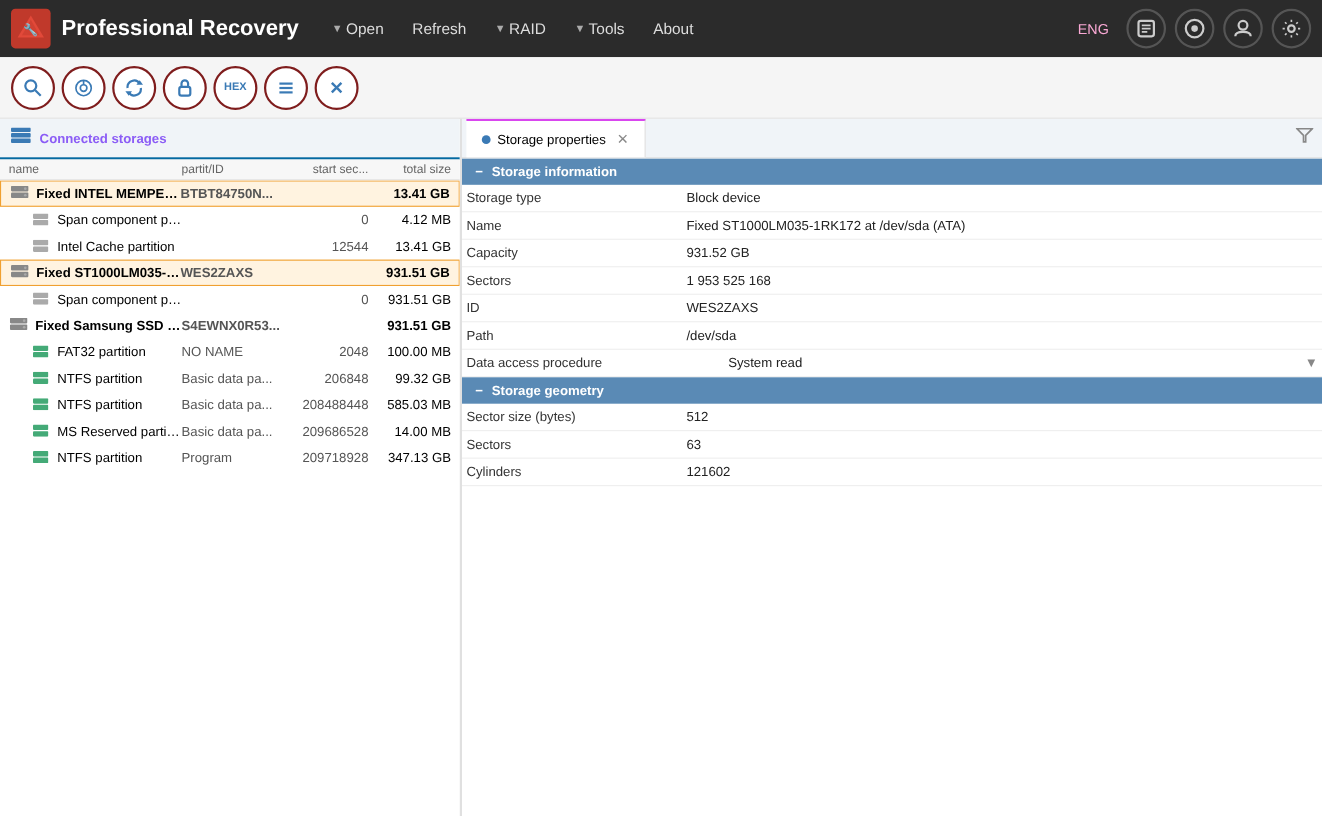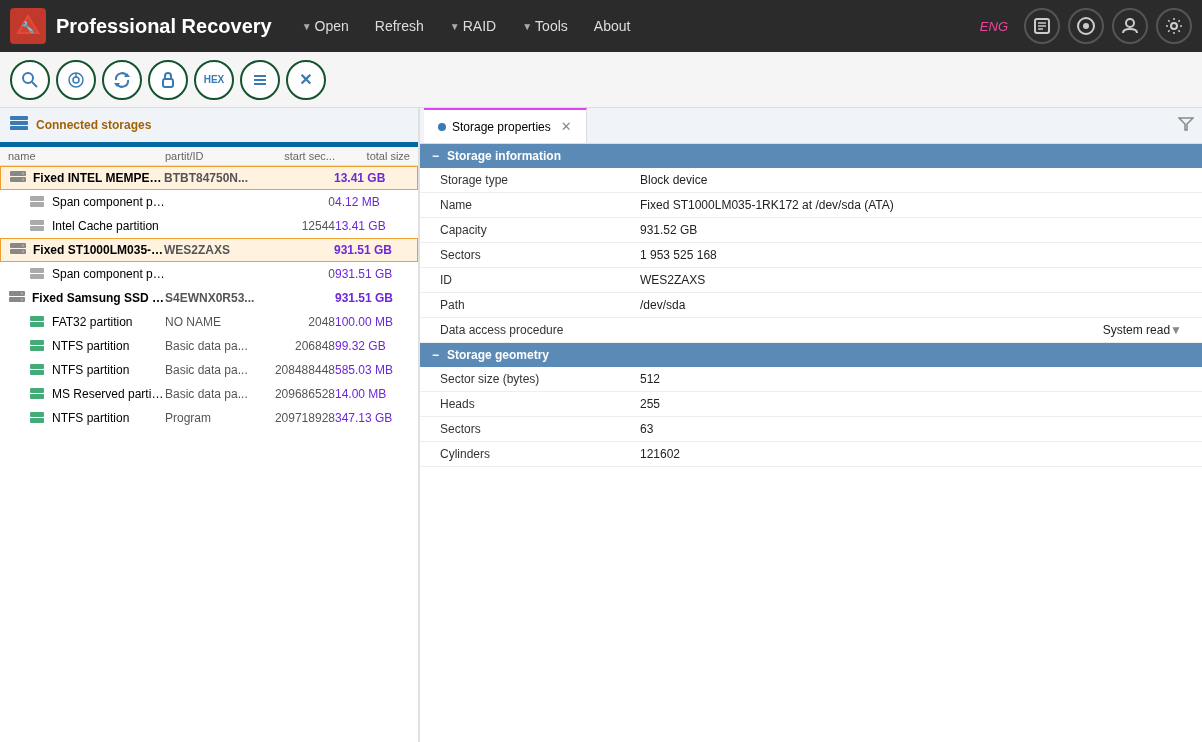--- a/index.html
+++ b/index.html
@@ -15,51 +15,51 @@
       display: flex; align-items: center; justify-content: center; font-size: 18px; flex-shrink: 0;
     }
     .app-title { font-size: 20px; font-weight: 600; color: #fff; margin-right: 8px; white-space: nowrap; }
     .menu-items { display: flex; align-items: center; gap: 2px; flex: 1; }
     .menu-item {
       padding: 6px 12px; color: #ddd; cursor: pointer; border-radius: 3px;
       display: flex; align-items: center; gap: 3px; font-size: 14px; white-space: nowrap;
     }
     .menu-arrow { font-size: 10px; color: #aaa; }
     .titlebar-right { display: flex; align-items: center; gap: 8px; margin-left: auto; }
-    .lang-btn { color: #ec4899; font-size: 13px; padding: 4px 8px; font-style: italic; }
+    .lang-btn { color: #f9a8d4; font-size: 13px; padding: 4px 8px; }
     .titlebar-icon-btn {
       width: 36px; height: 36px; border-radius: 50%; border: 2px solid #555;
       display: flex; align-items: center; justify-content: center; cursor: pointer;
       color: #ccc; font-size: 16px; background: transparent;
     }
 
     
     .toolbar {
       display: flex; align-items: center; background: #f5f5f5; border-bottom: 1px solid #ddd;
       padding: 6px 10px; gap: 6px; height: 56px;
     }
     .tool-btn {
-      width: 40px; height: 40px; border-radius: 50%; border: 2px solid #14532d;
+      width: 40px; height: 40px; border-radius: 50%; border: 2px solid #7f1d1d;
       display: flex; align-items: center; justify-content: center; cursor: pointer;
       color: #3a7ab5; font-size: 16px; background: #fff;
     }
 
     
     .main-area {
       display: flex; height: calc(742px - 52px - 56px);
     }
 
     
     .left-panel {
       width: 420px; min-width: 420px; background: #fff; border-right: 2px solid #e0e0e0;
       display: flex; flex-direction: column; overflow: hidden;
     }
     .left-panel-header {
       display: flex; align-items: center; gap: 8px; padding: 8px 10px;
-      background: #f0f4f8; border-bottom: 5px solid #0369a1; font-weight: 600; color: #a16207;
+      background: #f0f4f8; border-bottom: 2px solid #0369a1; font-weight: 600; color: #8b5cf6;
     }
     .header-icon { font-size: 16px; color: #3a7ab5; }
     .col-headers {
       display: flex; align-items: center; padding: 3px 8px;
       background: #f7f7f7; border-bottom: 1px solid #e0e0e0; font-size: 11px; color: #666;
     }
     .col-name { flex: 1; }
     .col-label { width: 90px; }
     .col-start { width: 80px; text-align: right; }
     .col-total { width: 75px; text-align: right; }
@@ -70,21 +70,21 @@
       display: flex; align-items: center; padding: 3px 8px; cursor: pointer; min-height: 24px;
     }
     .storage-item.selected { background: #fff3e0; border: 1px solid #f0a030; }
     .storage-item.disk { font-weight: 600; padding-left: 8px; }
     .storage-item.partition { padding-left: 28px; }
 
     .item-icon { margin-right: 6px; font-size: 13px; width: 18px; text-align: center; }
     .item-name { flex: 1; white-space: nowrap; overflow: hidden; text-overflow: ellipsis; font-size: 12px; }
     .item-label { width: 90px; white-space: nowrap; overflow: hidden; text-overflow: ellipsis; font-size: 12px; color: #555; }
     .item-start { width: 80px; text-align: right; font-size: 12px; color: #555; }
-    .item-total { width: 75px; font-size: 12px; color: #6d28d9; }
+    .item-total { width: 75px; text-align: right; font-size: 12px; color: #000000; }
 
     
     .right-panel {
       flex: 1; background: #fff; display: flex; flex-direction: column; overflow: hidden;
     }
 
     
     .tab-bar {
       display: flex; align-items: center; background: #f0f4f8; border-bottom: 1px solid #ddd;
       height: 36px; padding-left: 4px;
@@ -102,25 +102,25 @@
     .info-content { flex: 1; overflow-y: auto; }
 
     .section-header {
       display: flex; align-items: center; gap: 8px;
       background: #5a8ab5; color: #fff; padding: 5px 12px; font-weight: 600; font-size: 12px;
     }
     .section-collapse { font-size: 12px; cursor: pointer; }
 
     .info-table { width: 100%; border-collapse: collapse; }
     .info-table tr { border-bottom: 1px solid #eee; }
-    .info-table td { padding: 5px 20px; vertical-align: top; font-size: 12px; }
+    .info-table td { padding: 5px 4px; vertical-align: top; font-size: 12px; }
     .info-table td:first-child { width: 200px; color: #333; }
     .info-table td:last-child { color: #222; }
 
-    .dropdown-cell { display: flex; align-items: center; justify-content: flex-end; }
+    .dropdown-cell { display: flex; align-items: center; justify-content: space-between; margin-left: 38px; }
     .dropdown-arrow { color: #888; }
   </style>
 </head>
 <body>
 
 <div class="titlebar">
   <div class="app-logo">
     <svg width="28" height="28" viewBox="0 0 28 28">
       <polygon points="14,2 26,22 2,22" fill="#e74c3c" opacity="0.85"></polygon>
       <polygon points="14,6 22,20 6,20" fill="#c0392b" opacity="0.5"></polygon>
@@ -449,24 +449,20 @@
         <span class="section-collapse">−</span>
         <span>Storage geometry</span>
       </div>
       <table class="info-table">
         <tbody>
             <tr>
           <td>Sector size (bytes)</td>
           <td>512</td>
         </tr>
         <tr>
-          <td>Heads</td>
-          <td>255</td>
-        </tr>
-        <tr>
           <td>Sectors</td>
           <td>63</td>
         </tr>
         <tr>
           <td>Cylinders</td>
           <td>121602</td>
         </tr>
       </tbody>
         </table>
 

